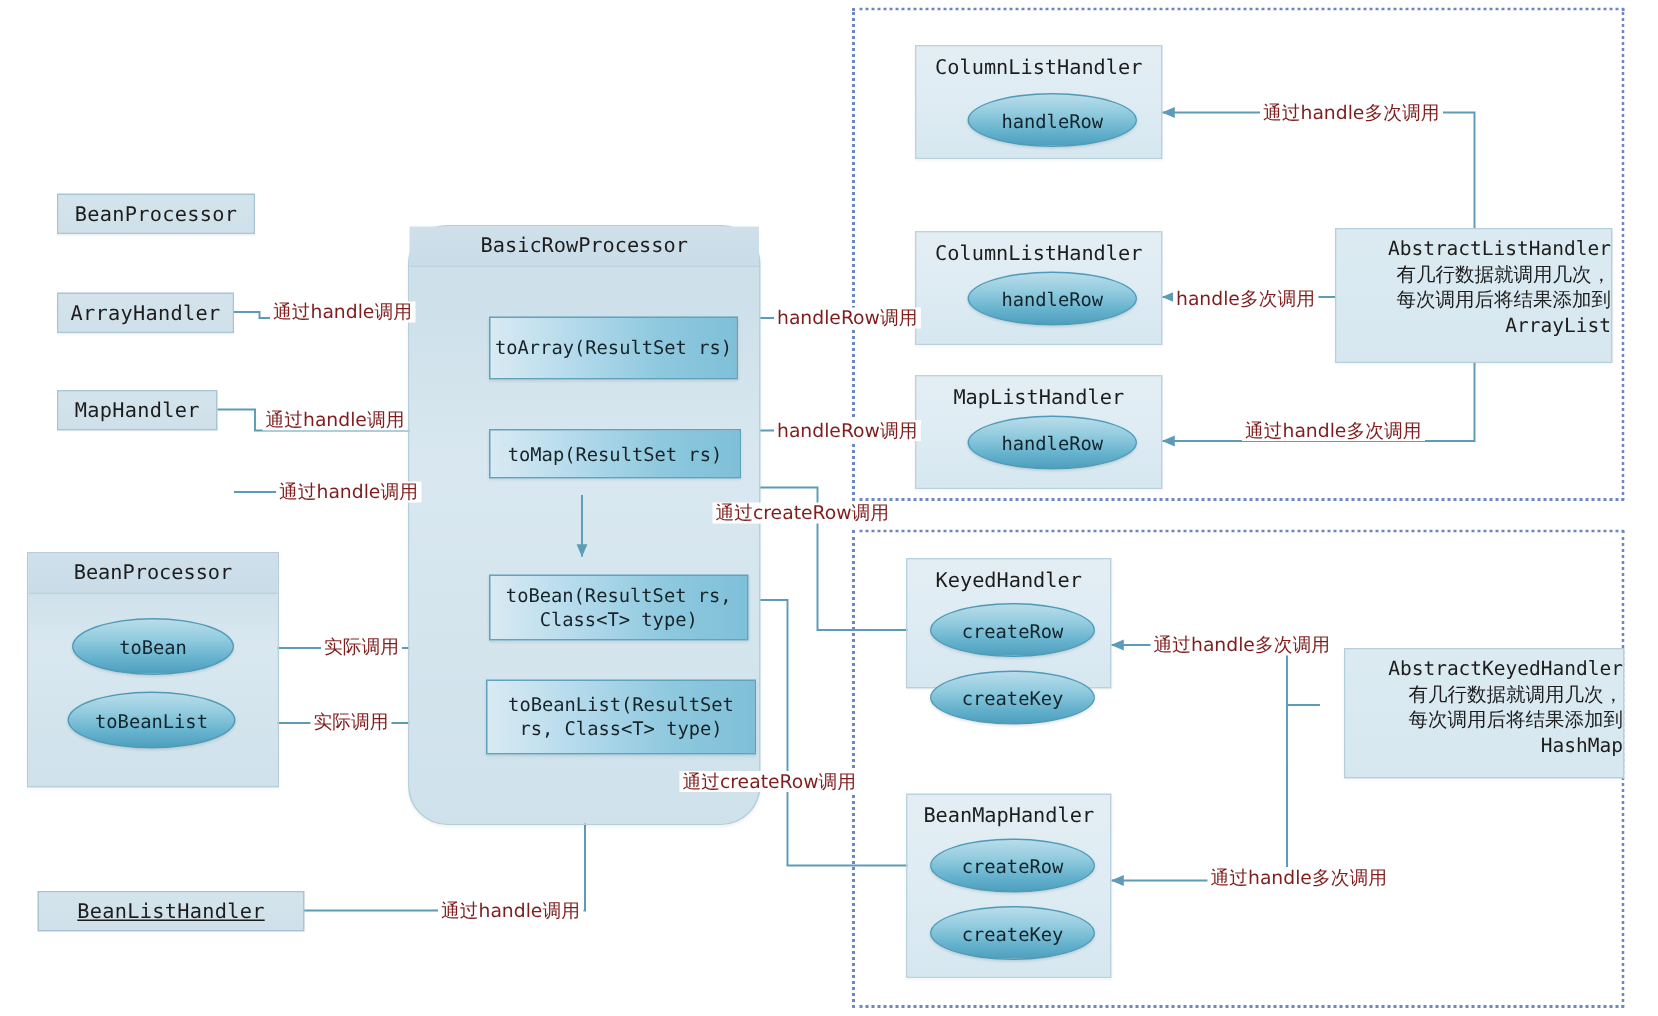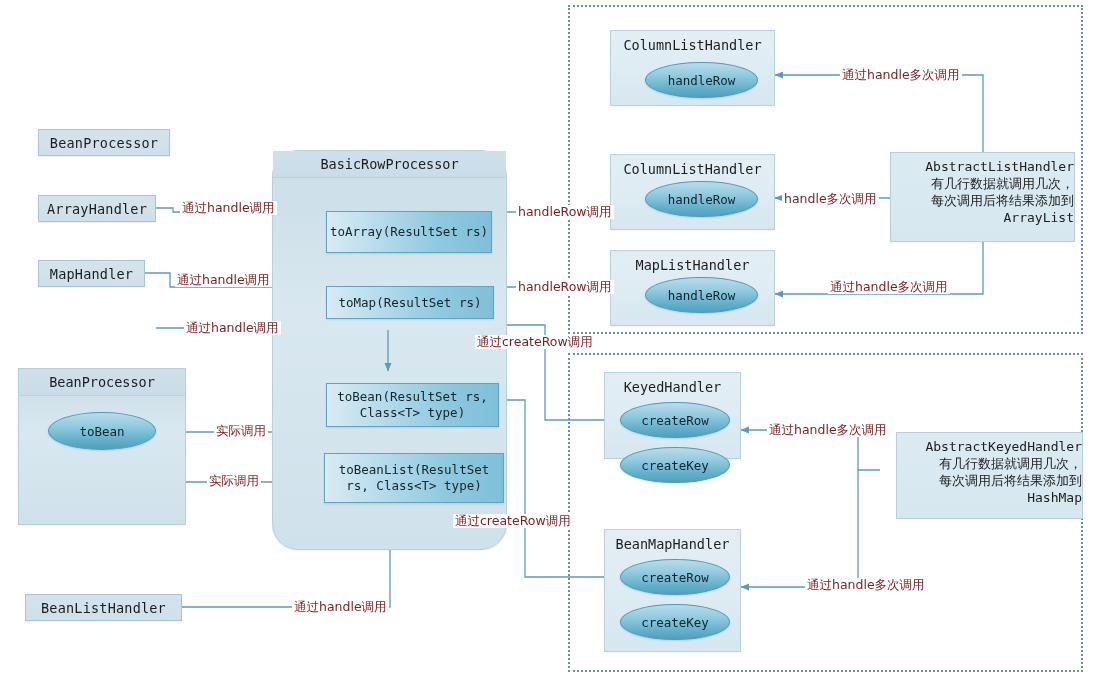--- a/index.html
+++ b/index.html
@@ -141,21 +141,21 @@
 
   <div class="node plainbox" style="left:38px;top:129px;width:132px;height:27px;">
     <span>BeanProcessor</span>
   </div>
   <div class="node plainbox" style="left:38px;top:195px;width:118px;height:27px;">
     <span>ArrayHandler</span>
   </div>
   <div class="node plainbox" style="left:38px;top:260px;width:107px;height:27px;text-align:center;">
     <span>MapHandler</span>
   </div>
-  <div class="node plainbox" style="left:25px;top:594px;width:157px;height:27px;">
+  <div class="node plainbox" style="left:25px;top:594px;width:178px;height:27px;text-decoration:underline;">
     <span>BeanListHandler</span>
   </div>
 
   <div class="node panel" style="left:272px;top:150px;width:235px;height:400px;border-radius:26px;">
     <div class="phead">BasicRowProcessor</div>
     <div class="pbody" style="height:373px;margin-left:20px;">
       <div class="methodbox" style="left:33px;top:33px;width:166px;height:42px;">
         <span>toArray(ResultSet rs)</span>
       </div>
       <div class="methodbox" style="left:33px;top:108px;width:168px;height:33px;">
@@ -175,20 +175,23 @@
       <path d="M388,330 L388,371" marker-end="url(#ah)"></path>
     </g>
   </svg>
 
   <div class="node panel" style="left:18px;top:368px;width:168px;height:157px;">
     <div class="phead">BeanProcessor</div>
     <div class="pbody" style="height:130px;">
       <div class="ell" style="left:29px;top:16px;width:108px;height:38px;">
         <span>toBean</span>
       </div>
+      <div class="ell" style="left:26px;top:65px;width:112px;height:38px;">
+        <span>toBeanList</span>
+      </div>
     </div>
   </div>
 
   <div class="node grpbox" style="left:610px;top:30px;width:165px;height:76px;">
     <div class="gtitle">ColumnListHandler</div>
     <div class="ell" style="left:34px;top:31px;width:113px;height:36px;">
       <span>handleRow</span>
     </div>
   </div>
 

